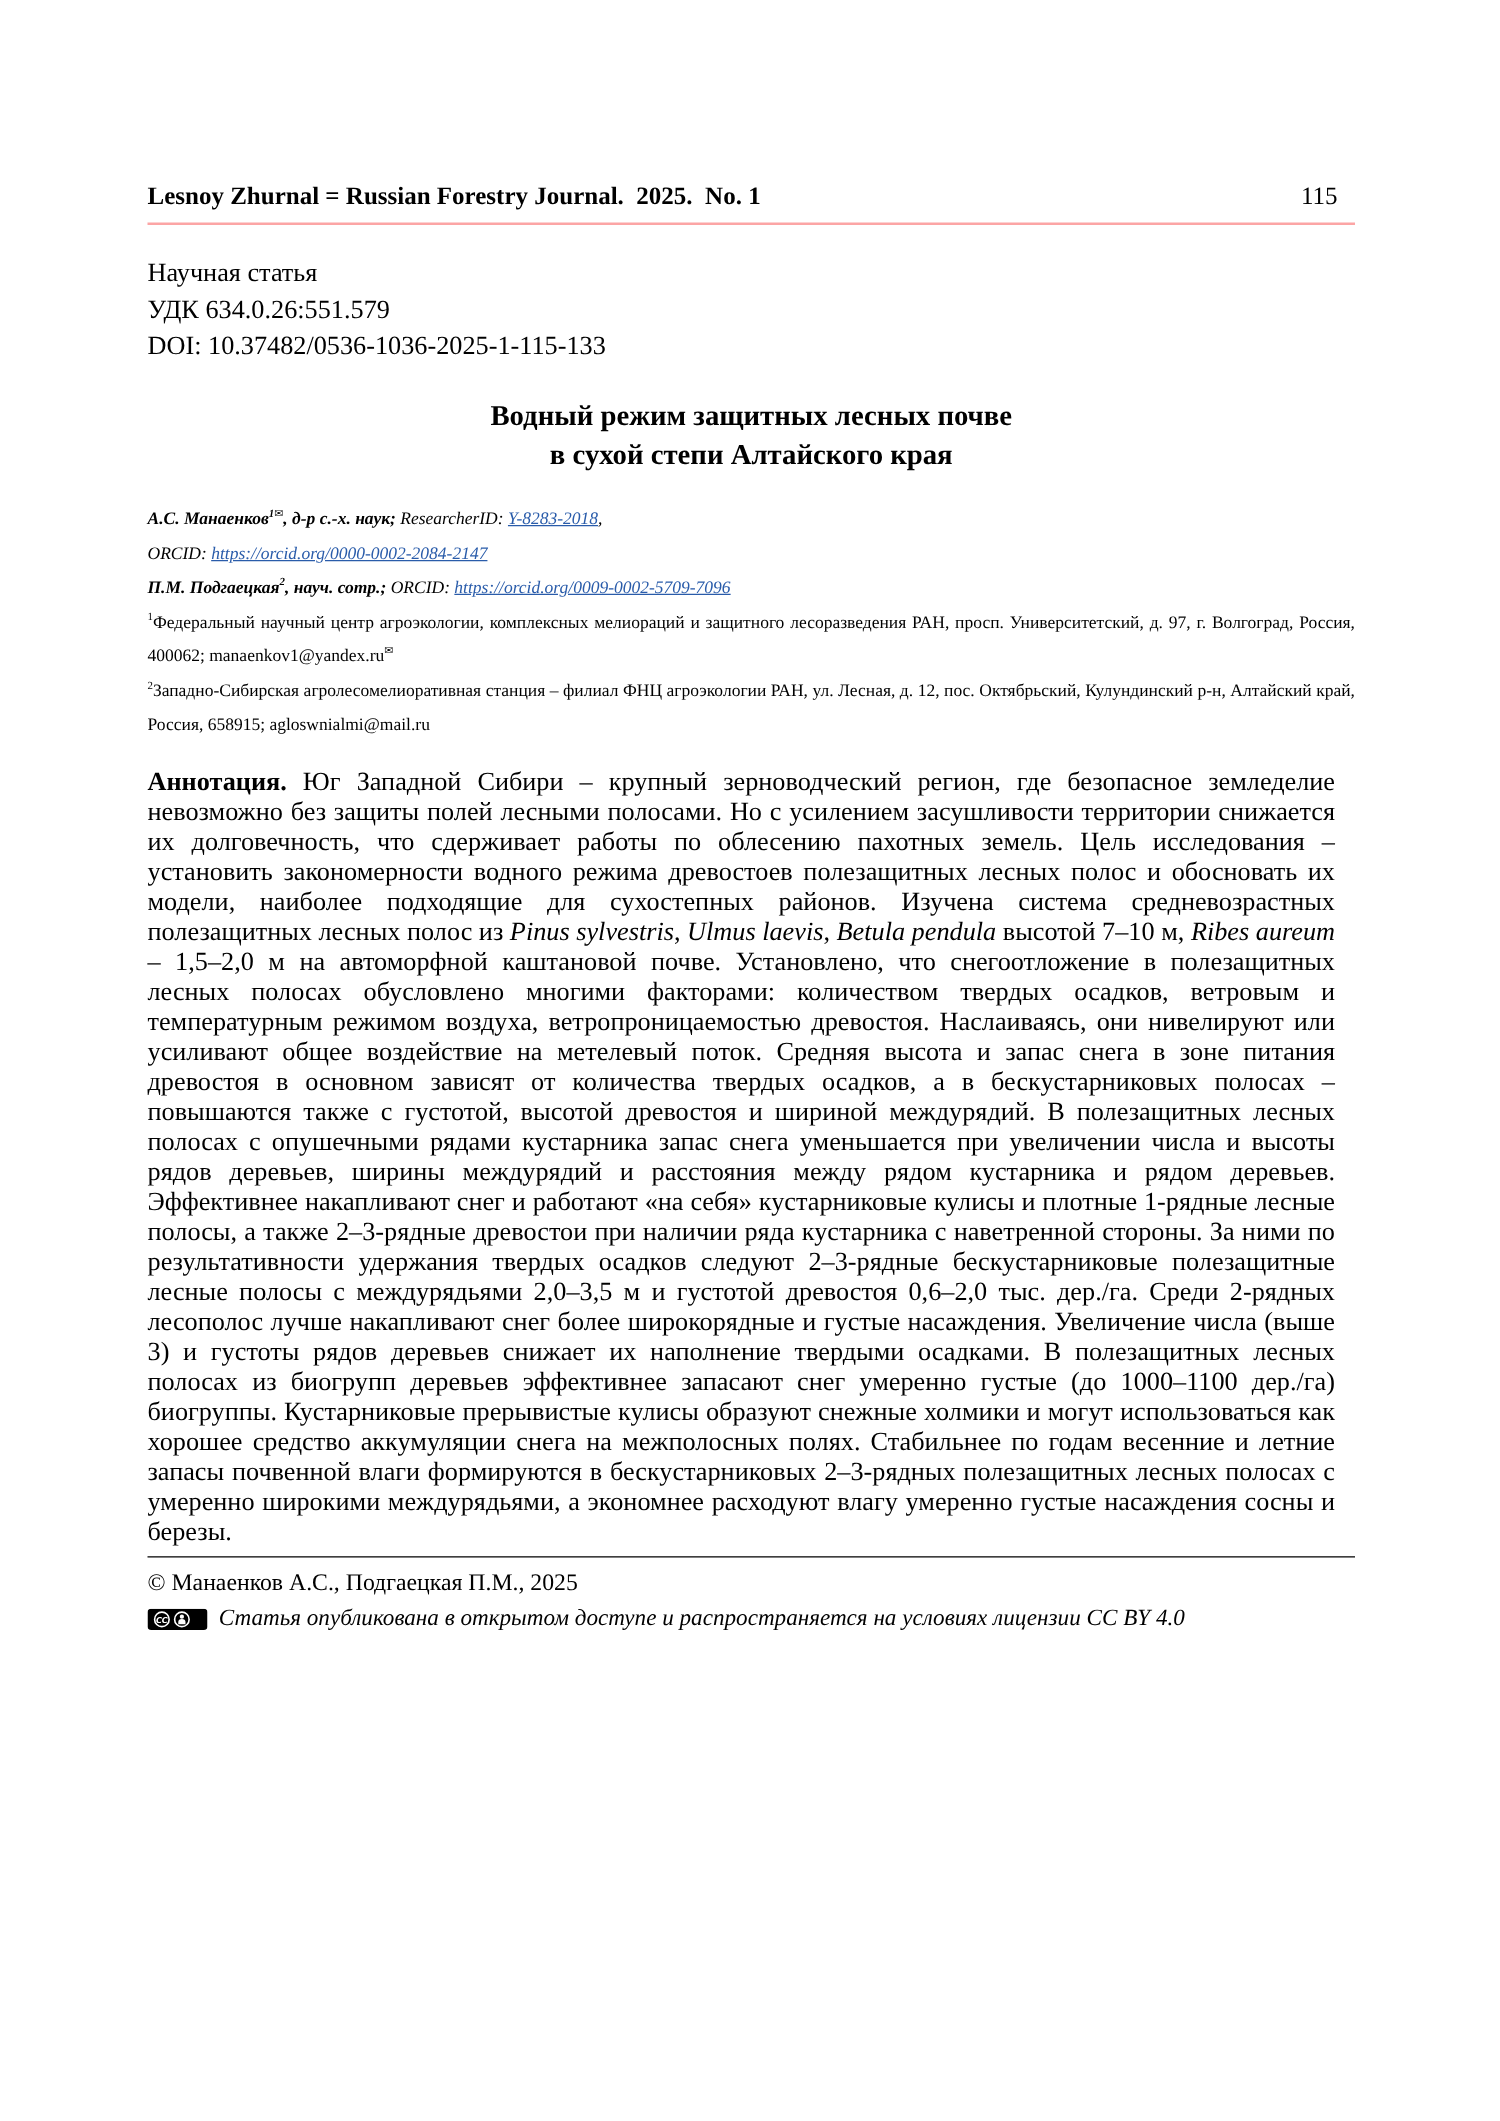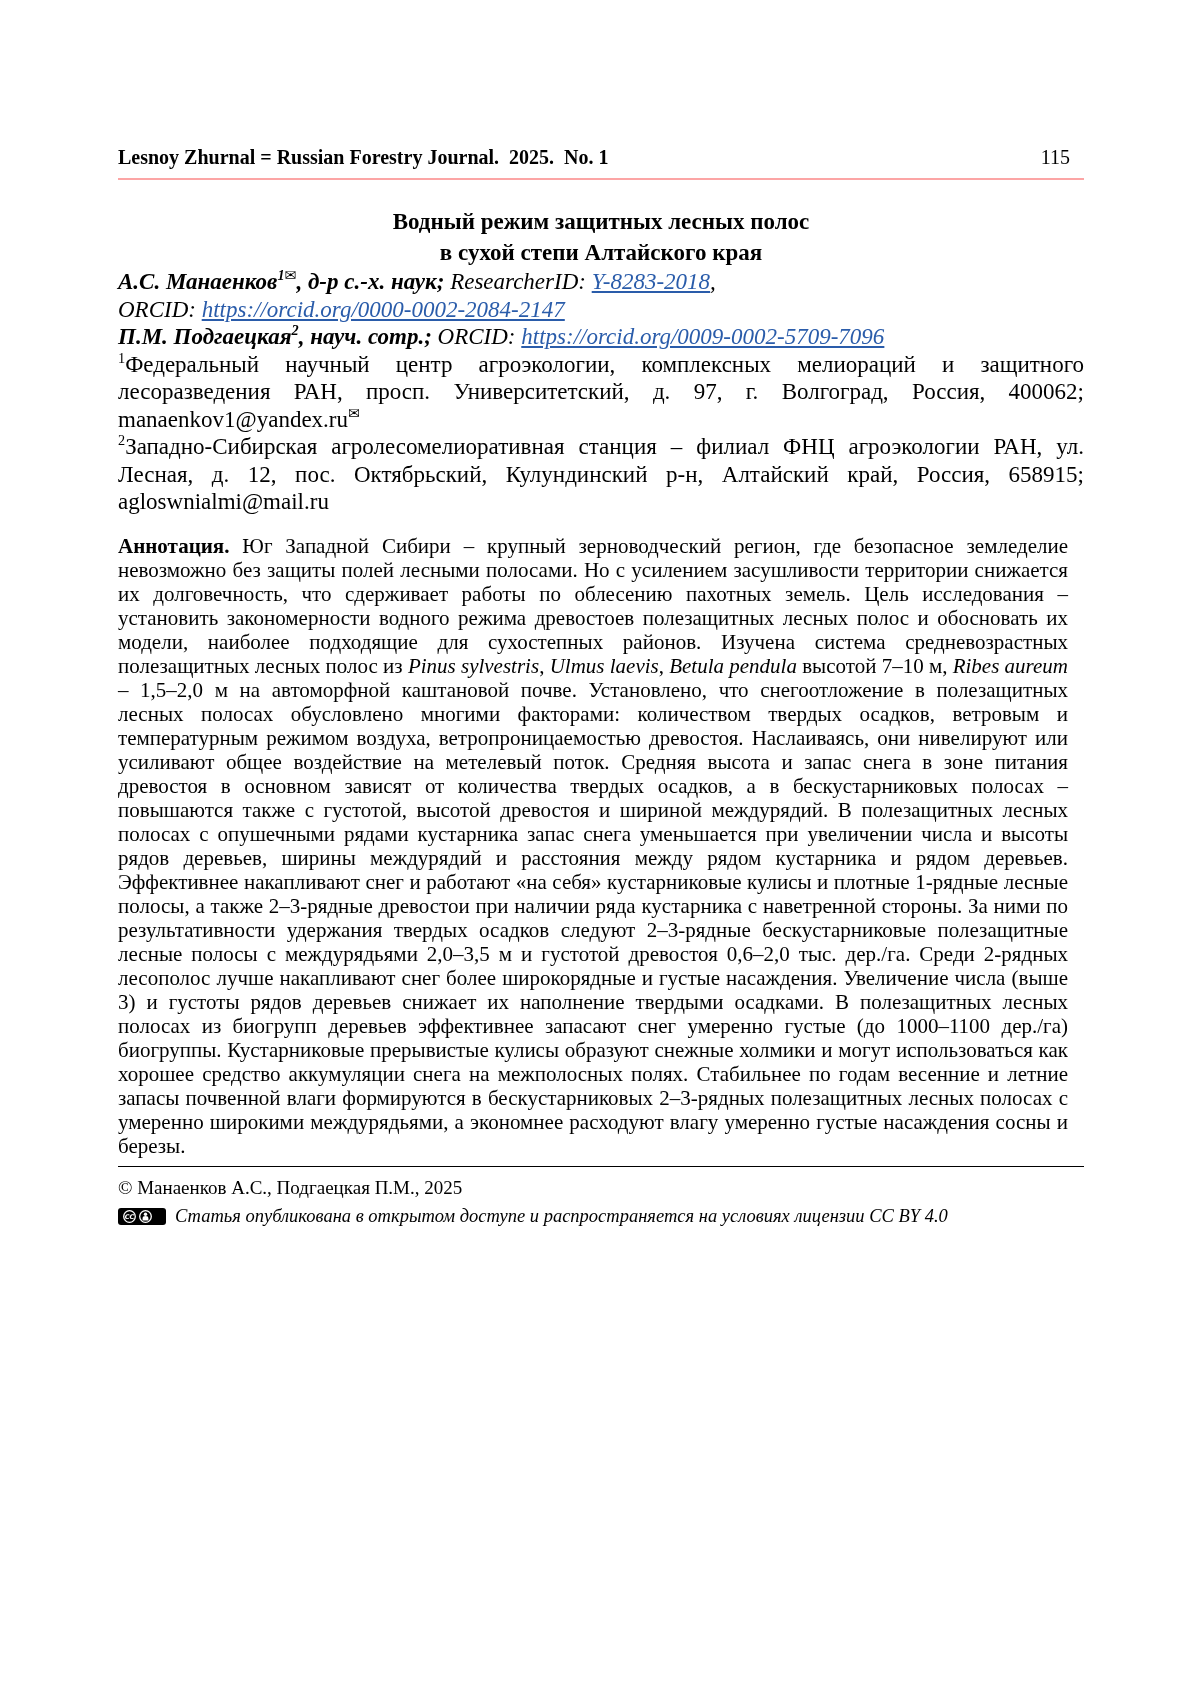--- a/index.html
+++ b/index.html
@@ -40,21 +40,21 @@
   .title {
     margin: 26px 0 0 0;
     font-size: 23px;
     line-height: 31px;
     font-weight: bold;
     text-align: center;
   }
   .title span { display: block; }
 
   
-  .authors { font-size: 23px; line-height: 27.5px; }
+  .authors { margin-top: 23px; font-size: 14px; line-height: 27.5px; }
   .author-line, .affiliation { margin: 0; }
   .affiliation { text-align: justify; }
 
   
   .dates {
     margin-top: 15px;
     border-top: 1.5px solid #000;
     border-bottom: 1.5px solid #000;
     padding: 8px 0 9px 0;
     font-size: 19.5px;
@@ -97,23 +97,28 @@
 <body>
 
 <div class="page">
   <div class="content">
 
     <header class="running-head">
       <span>Lesnoy Zhurnal = Russian Forestry Journal.&nbsp; 2025.&nbsp; No. 1</span>
       <span class="page-number">115</span>
     </header>
 
+    <section class="meta">
+      <div>Научная статья</div>
+      <div>УДК 634.0.26:551.579</div>
+      <div>DOI: 10.37482/0536-1036-2025-1-115-133</div>
+    </section>
 
     <h1 class="title">
-      <span>Водный режим защитных лесных полос</span>
+      <span>Водный режим защитных лесных почве</span>
       <span>в сухой степи Алтайского края</span>
     </h1>
 
     <section class="authors">
       <p class="author-line"><span class="b i">А.С. Манаенков</span><sup class="b i">1</sup><sup>✉</sup><span class="b i">, д-р с.-х. наук; </span><span class="i">ResearcherID: </span><span class="i link">Y-8283-2018</span><span class="i">,</span></p>
       <p class="author-line"><span class="i">ORCID: </span><span class="i link">https://orcid.org/0000-0002-2084-2147</span></p>
       <p class="author-line"><span class="b i">П.М. Подгаецкая</span><sup class="b i">2</sup><span class="b i">, науч. сотр.; </span><span class="i">ORCID: </span><span class="i link">https://orcid.org/0009-0002-5709-7096</span></p>
       <p class="affiliation"><sup>1</sup><span>Федеральный научный центр агроэкологии, комплексных мелиораций и защитного лесоразведения РАН, просп. Университетский, д. 97, г. Волгоград, Россия, 400062; manaenkov1@yandex.ru</span><sup>✉</sup></p>
       <p class="affiliation"><sup>2</sup><span>Западно-Сибирская агролесомелиоративная станция – филиал ФНЦ агроэкологии РАН, ул. Лесная, д. 12, пос. Октябрьский, Кулундинский р-н, Алтайский край, Россия, 658915; agloswnialmi@mail.ru</span></p>
     </section>

